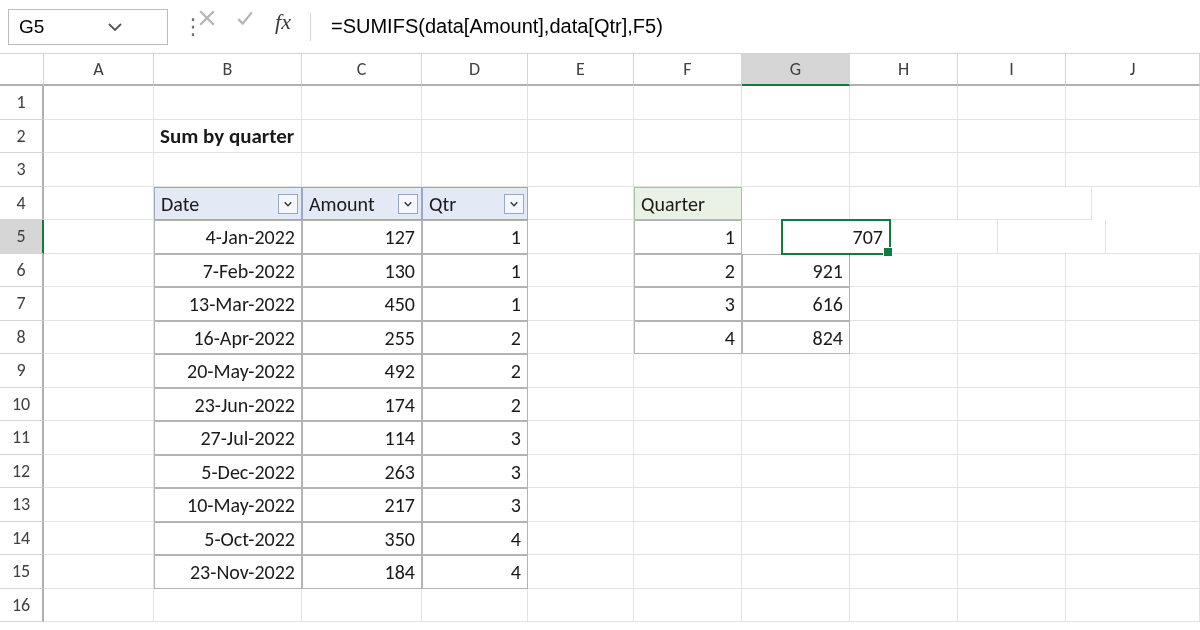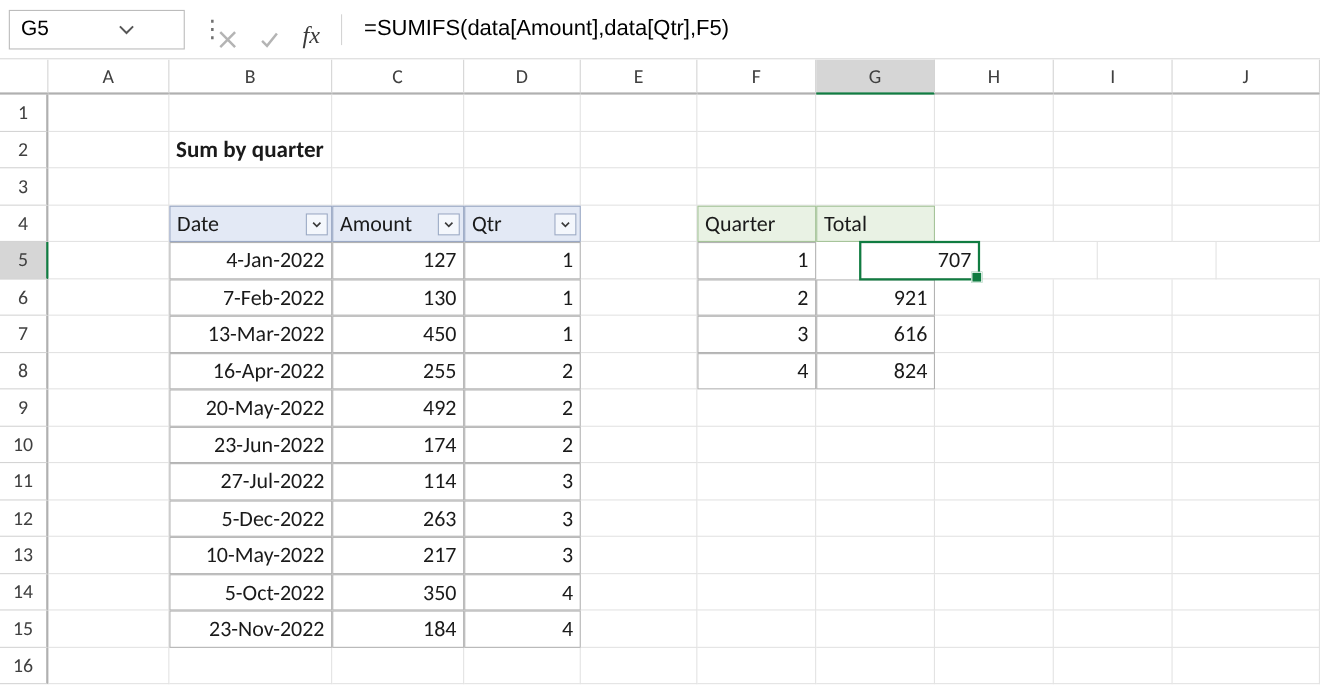--- a/index.html
+++ b/index.html
@@ -44,21 +44,21 @@
   }
   .chev path { stroke:#565656; stroke-width:1.8; fill:none; }
   .vdots {
     width: 20px; text-align:center;
     color:#707070;
     font-size: 22px;
     padding: 0 2px 0 14px;
   }
   .fb-btn {
     width: 38px; height: 36px;
-    display:flex; align-items:flex-end; justify-content:center;
+    display:flex; align-items:flex-start; justify-content:center;
     color:#8a8a8a;
   }
   .fb-btn.disabled { opacity: .55; }
   .fb-btn svg { width:18px; height:18px; }
   .fx { font-style: italic; font-family: "Times New Roman", serif; font-size: 22px; color:#3a3a3a; }
   .divider {
     width:1px; height:28px; background:#d4d4d4; margin:0 4px 0 8px;
   }
   .formula-input {
     border:none; outline:none;
@@ -279,21 +279,20 @@
               <path d="M2 4 l4 4 4-4"></path>
             </svg>
           </span></div>
         <div class="cell cw-D tblhdr">Qtr<span class="filter-btn">
     <svg viewBox="0 0 12 12">
               <path d="M2 4 l4 4 4-4"></path>
             </svg>
           </span></div>
         <div class="cell cw-E"></div>
         <div class="cell cw-F sumhdr">Quarter</div>
-        <div class="cell cw-G sumhdr">Total</div>
         <div class="cell cw-H"></div>
         <div class="cell cw-I"></div>
         <div class="cell cw-J"></div>
       </div>
       <div class="row">
         <div class="rownum active">5</div>
         <div class="cell cw-A"></div>
         <div class="cell cw-B tblcell num">4-Jan-2022</div>
         <div class="cell cw-C tblcell num">127</div>
         <div class="cell cw-D tblcell num">1</div>

